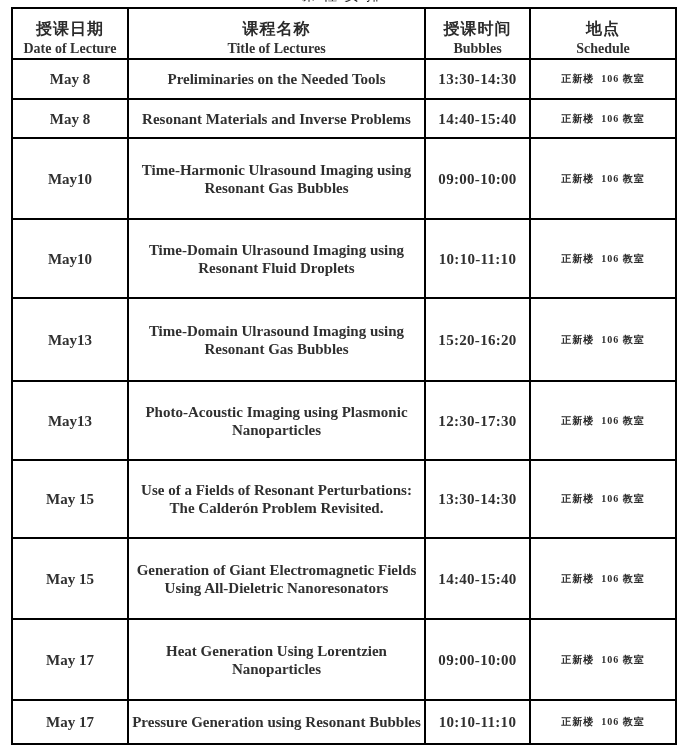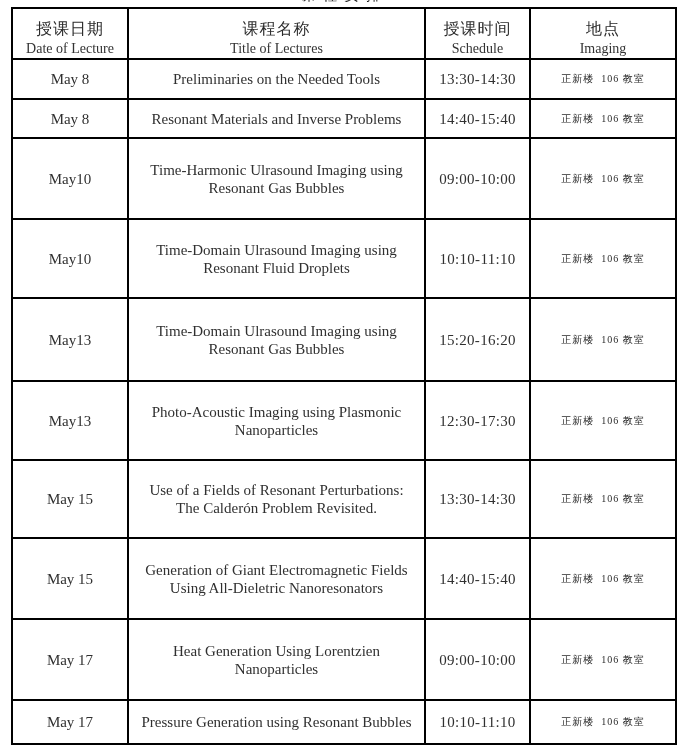--- a/index.html
+++ b/index.html
@@ -41,21 +41,21 @@
     top: 7px;
     border-collapse: collapse;
     table-layout: fixed;
     width: 664px;
   }
   table.schedule td, table.schedule th {
     border: 2px solid #000000;
     padding: 0;
     text-align: center;
     vertical-align: middle;
-    font-weight: normal;
+    font-weight: bold;
     overflow: hidden;
   }
   thead tr { height: 49px; }
   th .hwrap {
     display: flex;
     flex-direction: column;
     justify-content: flex-start;
     padding-top: 10px;
     height: 39px;
   }
@@ -117,27 +117,27 @@
         </th>
         <th>
           <div class="hwrap">
             <div class="zh">课程名称</div>
             <div class="en">Title of Lectures</div>
           </div>
         </th>
         <th>
           <div class="hwrap">
             <div class="zh">授课时间</div>
-            <div class="en">Schedule</div>
+            <div class="en">Bubbles</div>
           </div>
         </th>
         <th>
           <div class="hwrap">
             <div class="zh">地点</div>
-            <div class="en">Imaging</div>
+            <div class="en">Schedule</div>
           </div>
         </th>
       </tr>
     </thead>
     <tbody>
         <tr style="height: 40px;">
           <td>
             <div class="cellwrap">
               <span class="line">May 8</span>
             </div>

